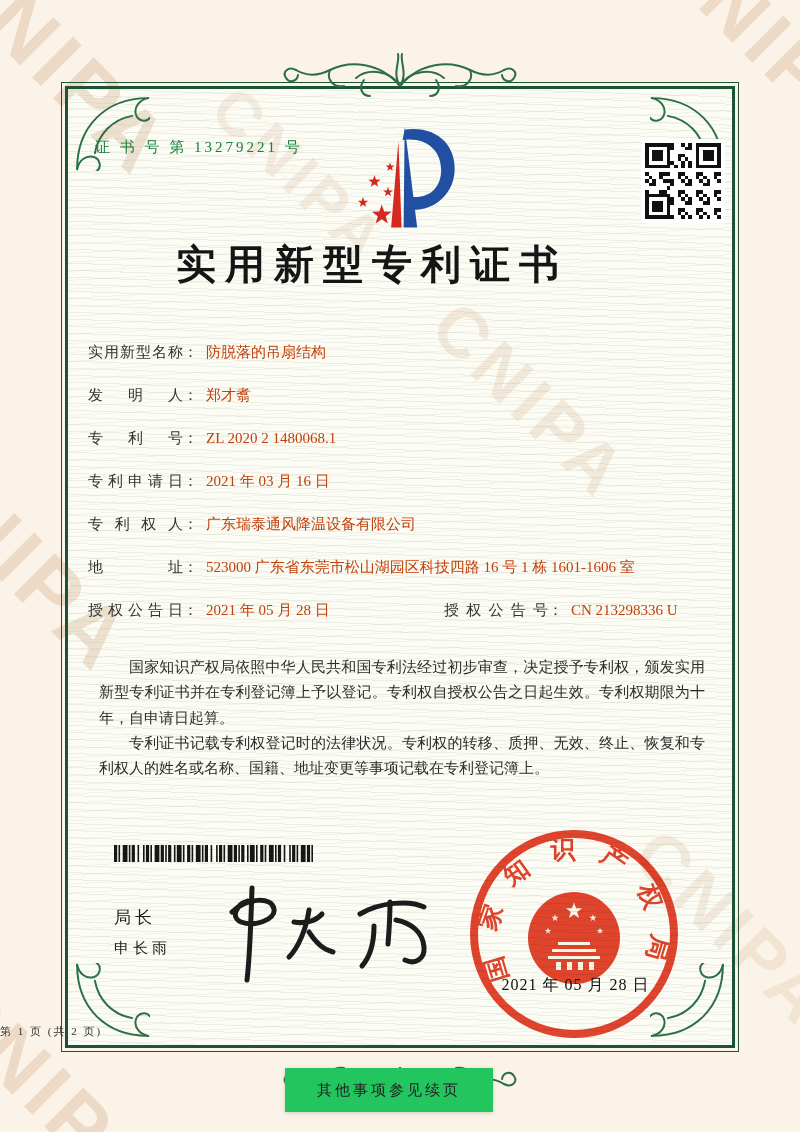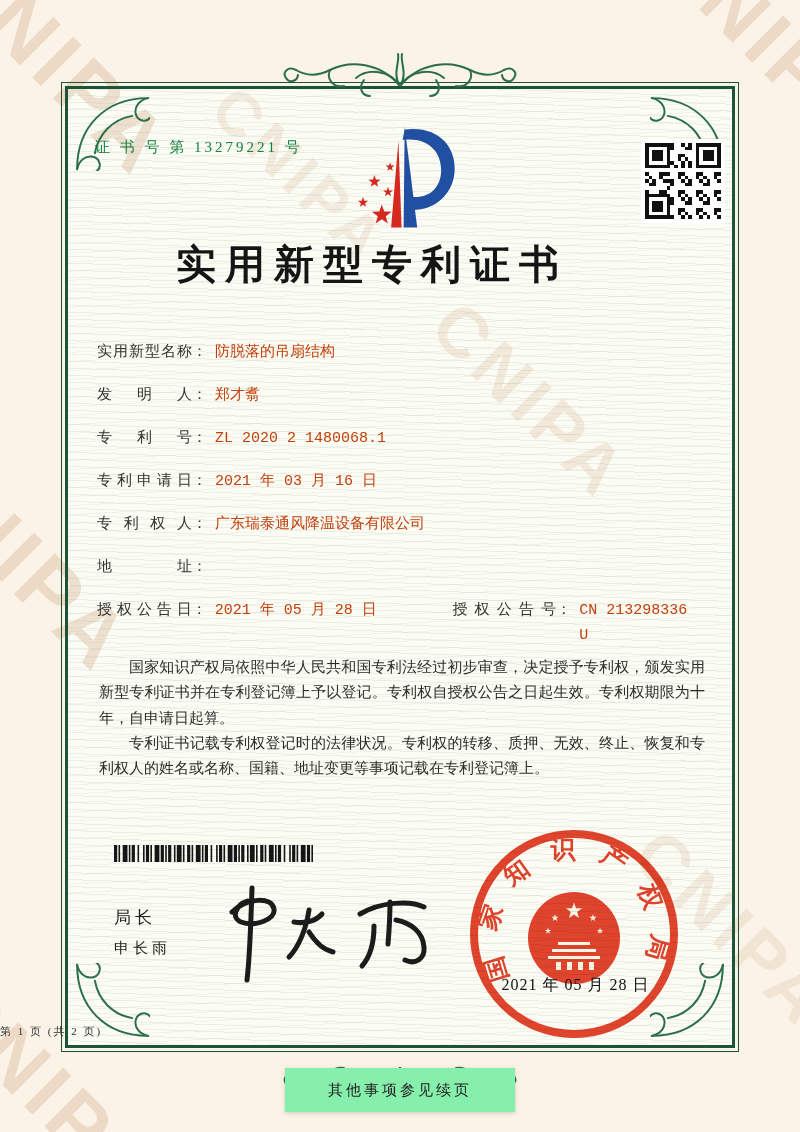--- a/index.html
+++ b/index.html
@@ -28,21 +28,21 @@
   }
   .orn { position:absolute; z-index:2; pointer-events:none; }
   .content { position:absolute; z-index:3; color:#2f2f2f; }
 
   .cert-no { left:95px; top:138px; font-size:15px; letter-spacing:3px; color:#15803d; }
   .logo { left:338px; top:123px; }
   .qr { left:641px; top:139px; width:84px; height:84px; background:#fff; padding:4px; }
   .title { left:0; top:237px; width:744px; text-align:center; font-size:40px;
            font-weight:bold; letter-spacing:9px; color:#151515; }
 
-  .fields { left:97px; top:340px; width:608px; font-size:15px;font-family:Liberation Mono, monospace; }
+  .fields { left:88px; top:340px; width:608px; font-size:15px; }
   .frow { display:flex; align-items:flex-start; line-height:25px; margin-bottom:18px; }
   .flabel { display:inline-block; width:95px; text-align:justify; text-align-last:justify; color:#333; }
   .flabel2 { display:inline-block; width:104px; text-align:justify; text-align-last:justify; color:#333; }
   .fcolon { margin-right:8px; color:#333; }
   .fvalue { color:#c2410c; }
   .addr-value { max-width:472px; word-break:break-all; line-height:24px; }
   .gval1 { width:238px; }
 
   .paras { left:99px; top:655px; width:606px; font-size:15px; line-height:25.3px;
            text-align:justify; color:#2c2c2c; }
@@ -54,21 +54,21 @@
   .sig-name  { left:114px; top:939px; font-size:15px; letter-spacing:4px; color:#222;
                font-family:"Liberation Sans","DejaVu Sans",sans-serif; }
   .sig-script { left:212px; top:880px; }
 
   .seal { left:462px; top:822px; mix-blend-mode:multiply; opacity:0.93; }
   .seal-date { left:468px; top:975px; width:215px; text-align:center; font-size:16px;
                letter-spacing:1px; color:#111; z-index:4; }
 
   .page-info { left:0; top:1024px; width:689px; text-align:left; font-size:11px;
                letter-spacing:2px; color:#333; }
-  .cont-box { left:285px; top:1068px; width:230px; height:44px; background:#86efac;
+  .cont-box { left:285px; top:1068px; width:208px; height:44px; background:#22c55e;
               box-shadow:0 1px 4px rgba(90,90,70,0.25); display:flex; align-items:center;
               justify-content:center; font-size:15px; letter-spacing:3px; color:#222; z-index:4; }
 </style>
 </head>
 <body>
 
 <div class="page">
 
   <div class="frame-bg"></div>
 
@@ -294,20 +294,21 @@
       <span class="fvalue">2021 年 03 月 16 日</span>
     </div>
     <div class="frow">
       <span class="flabel">专利权人</span>
         <span class="fcolon">：</span>
       <span class="fvalue">广东瑞泰通风降温设备有限公司</span>
     </div>
     <div class="frow">
       <span class="flabel">地址</span>
         <span class="fcolon">：</span>
+      <span class="fvalue addr-value">523000 广东省东莞市松山湖园区科技四路 16 号 1 栋 1601-1606 室</span>
     </div>
     <div class="frow">
       <span class="flabel">授权公告日</span>
         <span class="fcolon">：</span>
       <span class="fvalue gval1">2021 年 05 月 28 日</span>
       <span class="flabel2">授权公告号</span>
         <span class="fcolon">：</span>
       <span class="fvalue">CN 213298336 U</span>
     </div>
   </div>

